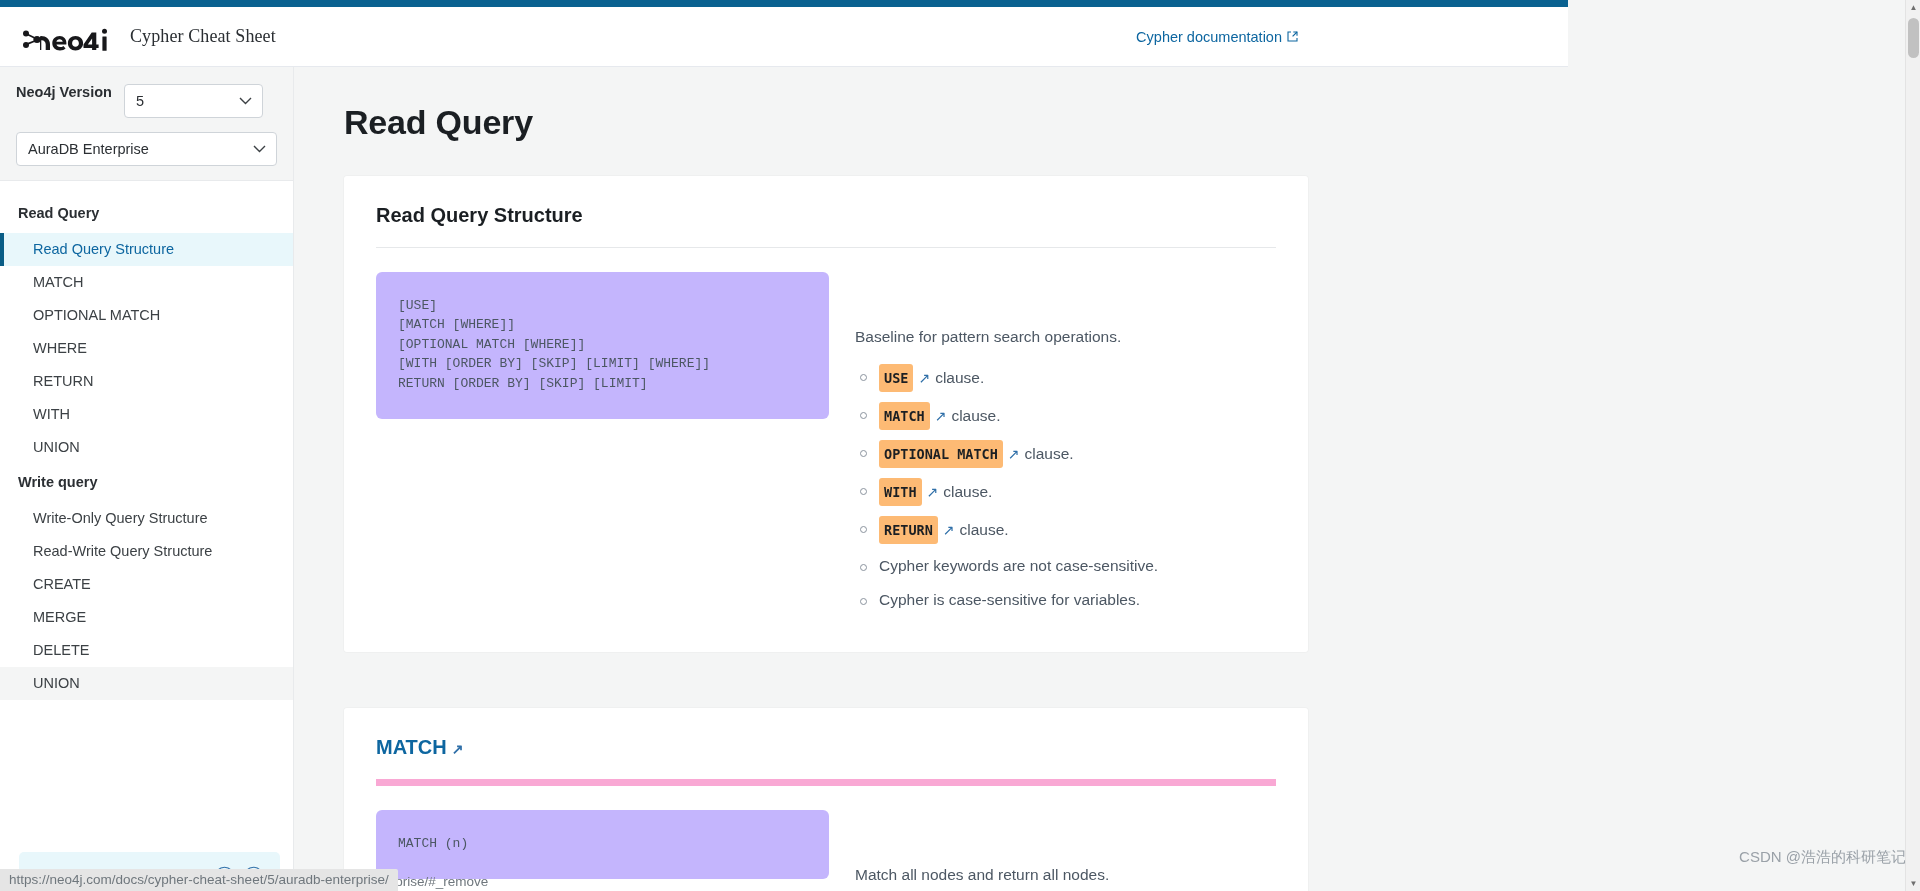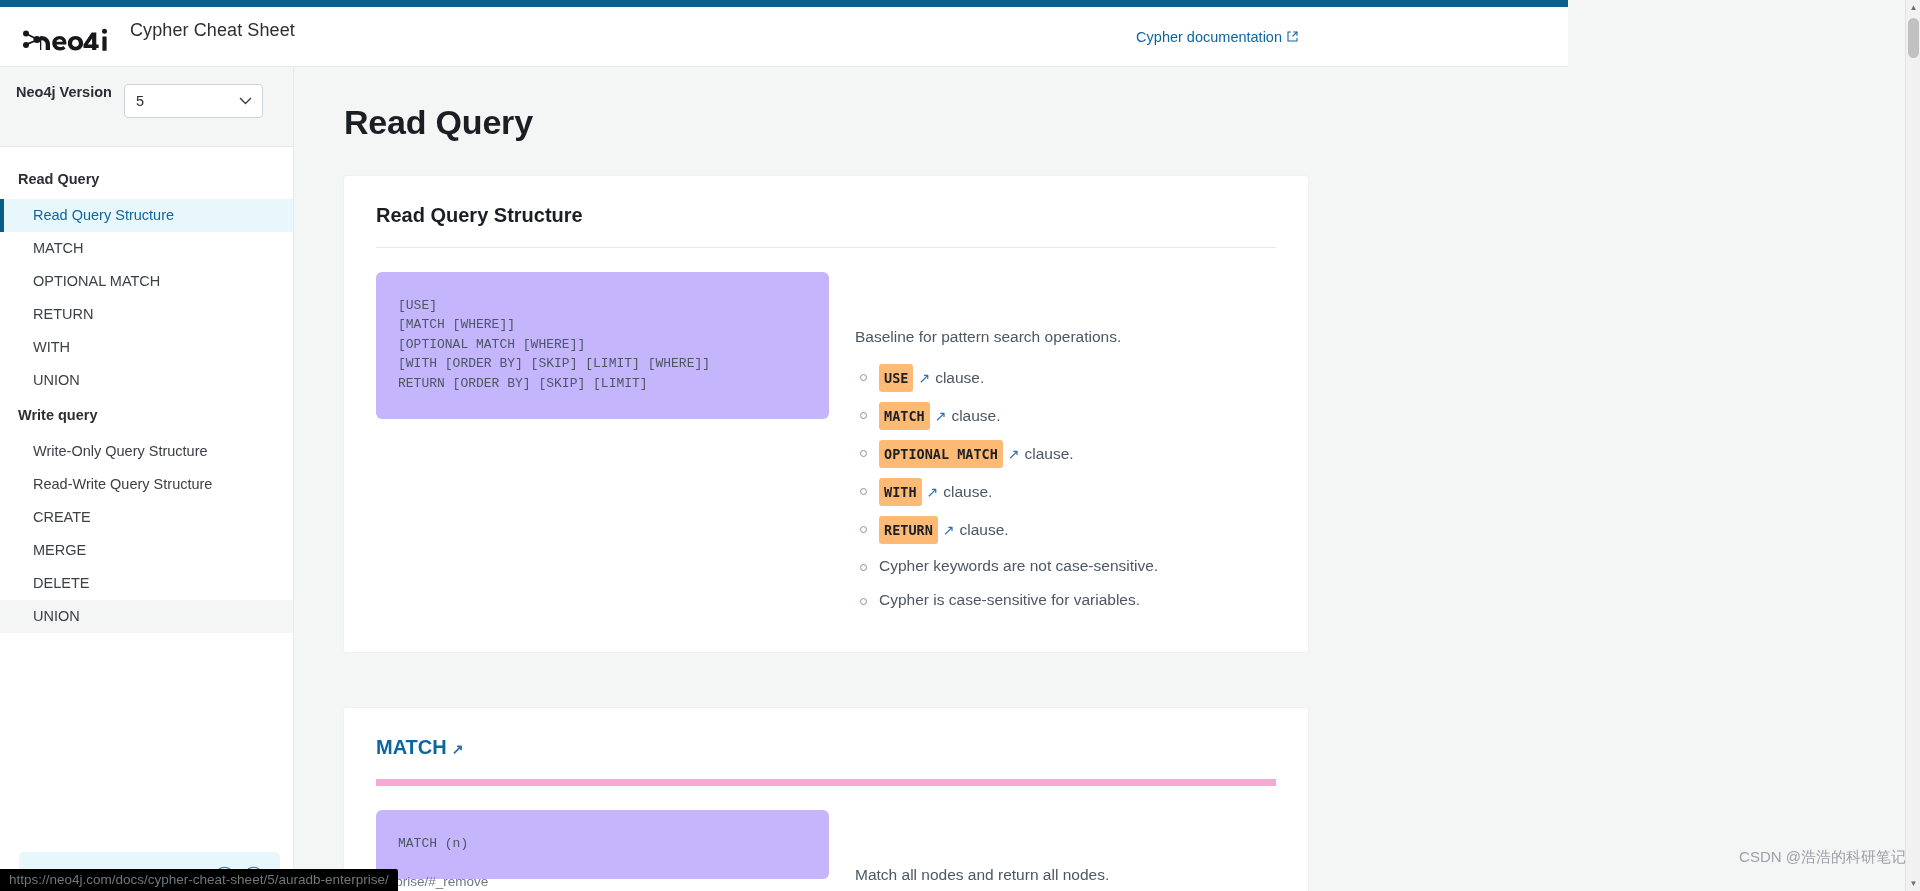--- a/index.html
+++ b/index.html
@@ -36,21 +36,23 @@
     height: 60px;
     background: #ffffff;
     border-bottom: 1px solid #e6e9ee;
     display: flex;
     align-items: center;
     padding: 0 22px 0 18px;
     position: relative;
   }
   .brand {
     display: flex;
+    align-items: center;
     gap: 16px;
+    font-family: Liberation Serif, serif;
   }
   .logo-wrap { display: flex; align-items: center; }
   .logo-svg { display: block; }
   .app-title {
     font-size: 18px;
     color: #2b2f33;
     letter-spacing: 0.1px;
   }
   .header-right {
     margin-left: auto;
@@ -310,21 +312,21 @@
     margin: 0 5px;
     line-height: 1;
   }
   .clause-word { color:#4c5763; }
 
   
   .status-url {
     position: absolute;
     left: 0;
     bottom: 0;
-    background: #000000;
+    background: #e5e5e5;
     color: #6f777d;
     font-size: 13.5px;
     padding: 3px 9px 4px 9px;
     border-top-right-radius: 2px;
     white-space: nowrap;
     z-index: 60;
     font-family: "Liberation Sans", sans-serif;
   }
 
   
@@ -434,28 +436,37 @@
             <div class="version-label">Neo4j Version</div>
             <div class="select-box select-version">
               <span>5</span>
               <span class="chev">
                 <svg width="13" height="8" viewBox="0 0 13 8">
                   <path d="M1 1 L6.5 6.6 L12 1" stroke="#3c4145" stroke-width="1.4" fill="none"></path>
                 </svg>
               </span>
             </div>
           </div>
+          <div class="select-box select-product">
+            <span>AuraDB Enterprise</span>
+            <span class="chev">
+              <svg width="13" height="8" viewBox="0 0 13 8">
+                <path d="M1 1 L6.5 6.6 L12 1" stroke="#3c4145" stroke-width="1.4" fill="none"></path>
+              </svg>
+            </span>
+          </div>
         </div>
 
         <div class="nav">
 
           <div class="nav-group-title">Read Query</div>
           <a class="nav-item active">Read Query Structure</a>
           <a class="nav-item">MATCH</a>
           <a class="nav-item">OPTIONAL MATCH</a>
+          <a class="nav-item">WHERE</a>
           <a class="nav-item">RETURN</a>
           <a class="nav-item">WITH</a>
           <a class="nav-item">UNION</a>
 
           <div class="nav-group-title">Write query</div>
           <a class="nav-item">Write-Only Query Structure</a>
           <a class="nav-item">Read-Write Query Structure</a>
           <a class="nav-item">CREATE</a>
           <a class="nav-item">MERGE</a>
           <a class="nav-item">DELETE</a>

